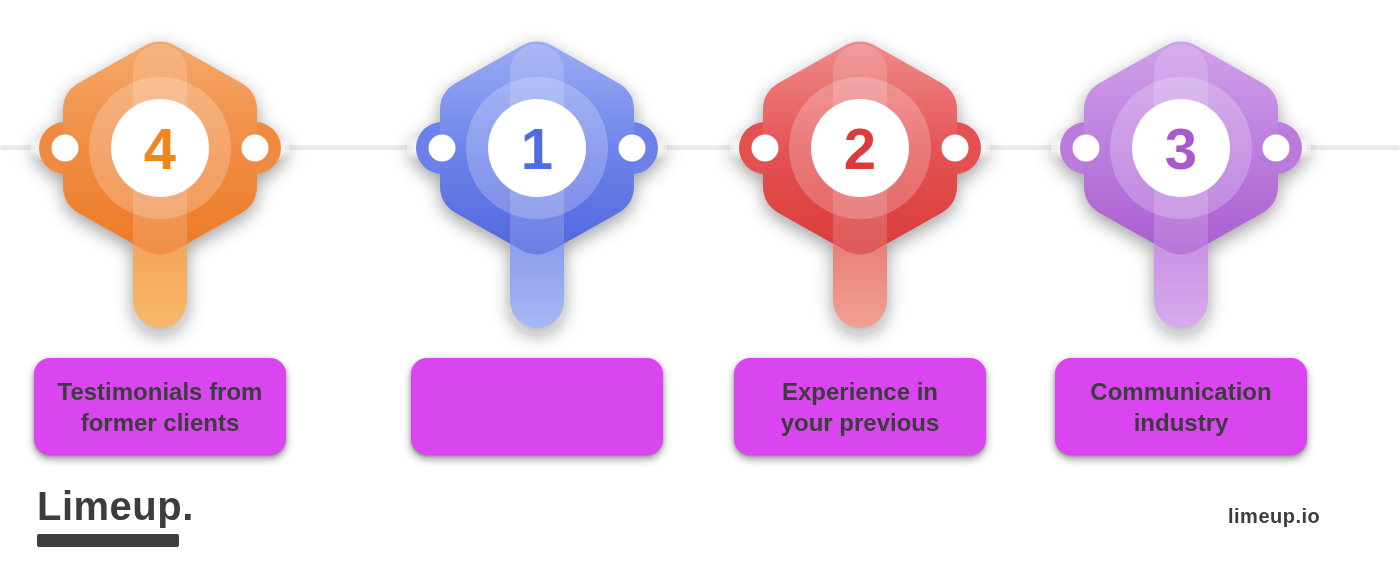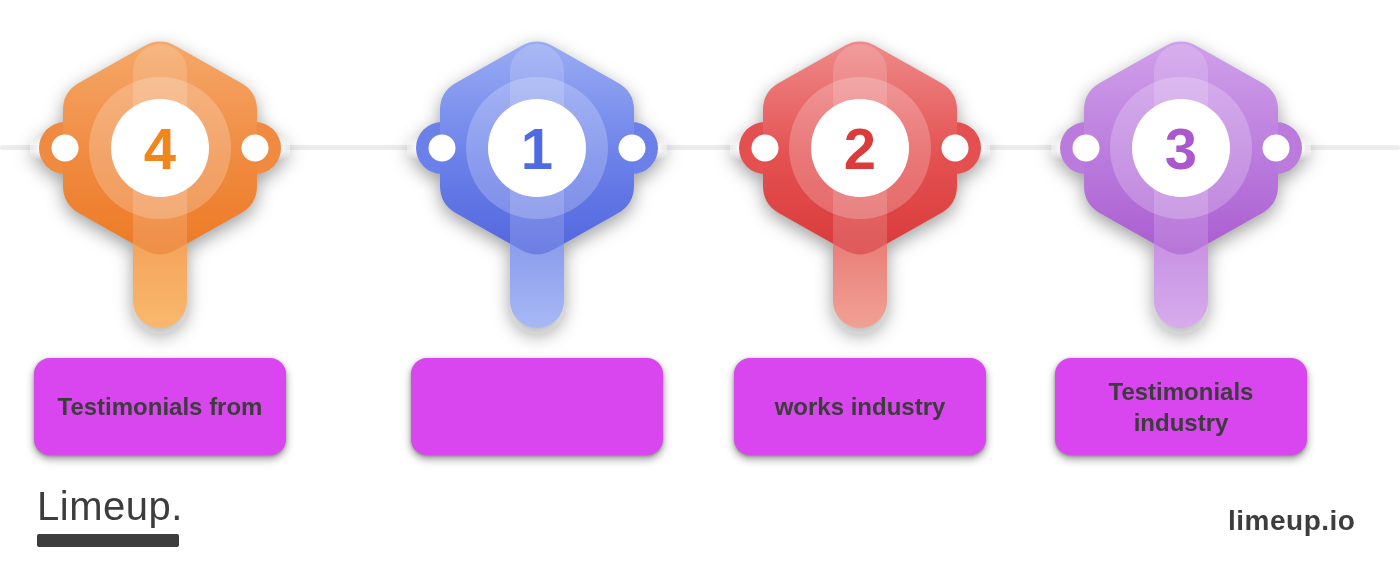--- a/index.html
+++ b/index.html
@@ -25,25 +25,25 @@
     background:#d946ef;border-radius:16px;
     box-shadow:0 4px 9px rgba(0,0,0,0.40), 0 1px 3px rgba(0,0,0,0.25);
     display:flex;flex-direction:column;align-items:center;justify-content:center;
     box-sizing:border-box;padding:14px 10px;
   }
   .label-line{
     font-size:24px;line-height:31px;font-weight:600;color:#3c3c3c;
     text-align:center;white-space:nowrap;
   }
   .brand{position:absolute;left:37px;top:484px;width:200px;}
-  .brand-word{font-size:40px;font-weight:400;color:#3d3d3d;letter-spacing:0.5px;line-height:44px;}
+  .brand-word{font-size:40px;font-weight:700;color:#3d3d3d;letter-spacing:0.5px;line-height:44px;}
   .brand-bar{margin-top:6px;width:142px;height:13px;background:#3d3d3d;border-radius:2px;}
   .site{
     position:absolute;left:1228px;top:505px;
-    font-size:28px;font-weight:700;color:#383838;letter-spacing:0.5px;
+    font-size:20px;font-weight:700;color:#383838;letter-spacing:0.5px;
   }
 </style>
 </head>
 <body>
 
 <div class="canvas">
 
   <div class="timeline-line" style="background: rgb(236, 236, 236);"></div>
 
   <div class="step">
@@ -104,21 +104,22 @@
         <circle cx="225" cy="142" r="26" fill="#e45050"></circle>
         <path d="M114.3 39.9 Q130 31 145.7 39.9 L211.3 77.1 Q227 86 227.0 104.0 L227.0 180.0 Q227 198 211.3 206.9 L145.7 244.1 Q130 253 114.3 244.1 L48.7 206.9 Q33 198 33.0 180.0 L33.0 104.0 Q33 86 48.7 77.1 Z" fill="url(#hg1)"></path>
         <rect x="103" y="38" width="54" height="290" rx="27" fill="#ffffff" opacity="0.16"></rect>
         <circle cx="130" cy="142" r="71" fill="#ffffff" opacity="0.22"></circle>
         <circle cx="130" cy="142" r="49" fill="#ffffff"></circle>
         <text x="130" y="163" text-anchor="middle" font-size="58" font-weight="bold" font-family="Liberation Sans, sans-serif" fill="#dc3b3b">2</text>
         <circle cx="35" cy="142" r="13.5" fill="#ffffff"></circle>
         <circle cx="225" cy="142" r="13.5" fill="#ffffff"></circle>
       </svg>
     <div class="label-card">
-      <div class="label-line">works industry</div>
+      <div class="label-line">Experience in</div>
+      <div class="label-line">your previous</div>
     </div>
   </div>
 
   <div class="step">
     <svg class="pin-svg" viewBox="0 0 260 345" xmlns="http://www.w3.org/2000/svg">
         <defs>
           <linearGradient id="hg2" x1="0" y1="0" x2="0" y2="1">
             <stop offset="0" stop-color="#d0a0ea"></stop>
             <stop offset="0.55" stop-color="#ba7bdd"></stop>
             <stop offset="1" stop-color="#aa5cd0"></stop>
@@ -139,21 +140,21 @@
         <circle cx="225" cy="142" r="26" fill="#ba7bdd"></circle>
         <path d="M114.3 39.9 Q130 31 145.7 39.9 L211.3 77.1 Q227 86 227.0 104.0 L227.0 180.0 Q227 198 211.3 206.9 L145.7 244.1 Q130 253 114.3 244.1 L48.7 206.9 Q33 198 33.0 180.0 L33.0 104.0 Q33 86 48.7 77.1 Z" fill="url(#hg2)"></path>
         <rect x="103" y="38" width="54" height="290" rx="27" fill="#ffffff" opacity="0.16"></rect>
         <circle cx="130" cy="142" r="71" fill="#ffffff" opacity="0.22"></circle>
         <circle cx="130" cy="142" r="49" fill="#ffffff"></circle>
         <text x="130" y="163" text-anchor="middle" font-size="58" font-weight="bold" font-family="Liberation Sans, sans-serif" fill="#aa58cc">3</text>
         <circle cx="35" cy="142" r="13.5" fill="#ffffff"></circle>
         <circle cx="225" cy="142" r="13.5" fill="#ffffff"></circle>
       </svg>
     <div class="label-card">
-      <div class="label-line">Testimonials</div>
+      <div class="label-line">Communication</div>
       <div class="label-line">industry</div>
     </div>
   </div>
 
   <div class="step">
     <svg class="pin-svg" viewBox="0 0 260 345" xmlns="http://www.w3.org/2000/svg">
         <defs>
           <linearGradient id="hg3" x1="0" y1="0" x2="0" y2="1">
             <stop offset="0" stop-color="#f5a869"></stop>
             <stop offset="0.55" stop-color="#f08a40"></stop>
@@ -176,20 +177,21 @@
         <path d="M114.3 39.9 Q130 31 145.7 39.9 L211.3 77.1 Q227 86 227.0 104.0 L227.0 180.0 Q227 198 211.3 206.9 L145.7 244.1 Q130 253 114.3 244.1 L48.7 206.9 Q33 198 33.0 180.0 L33.0 104.0 Q33 86 48.7 77.1 Z" fill="url(#hg3)"></path>
         <rect x="103" y="38" width="54" height="290" rx="27" fill="#ffffff" opacity="0.16"></rect>
         <circle cx="130" cy="142" r="71" fill="#ffffff" opacity="0.22"></circle>
         <circle cx="130" cy="142" r="49" fill="#ffffff"></circle>
         <text x="130" y="163" text-anchor="middle" font-size="58" font-weight="bold" font-family="Liberation Sans, sans-serif" fill="#f1861c">4</text>
         <circle cx="35" cy="142" r="13.5" fill="#ffffff"></circle>
         <circle cx="225" cy="142" r="13.5" fill="#ffffff"></circle>
       </svg>
     <div class="label-card">
       <div class="label-line">Testimonials from</div>
+      <div class="label-line">former clients</div>
     </div>
   </div>
 
   <div class="brand">
     <div class="brand-word" style="color: rgb(61, 61, 61);">Limeup.</div>
     <div class="brand-bar" style="background: rgb(61, 61, 61);"></div>
   </div>
 
   <div class="site" style="color: rgb(61, 61, 61);">limeup.io</div>
 

